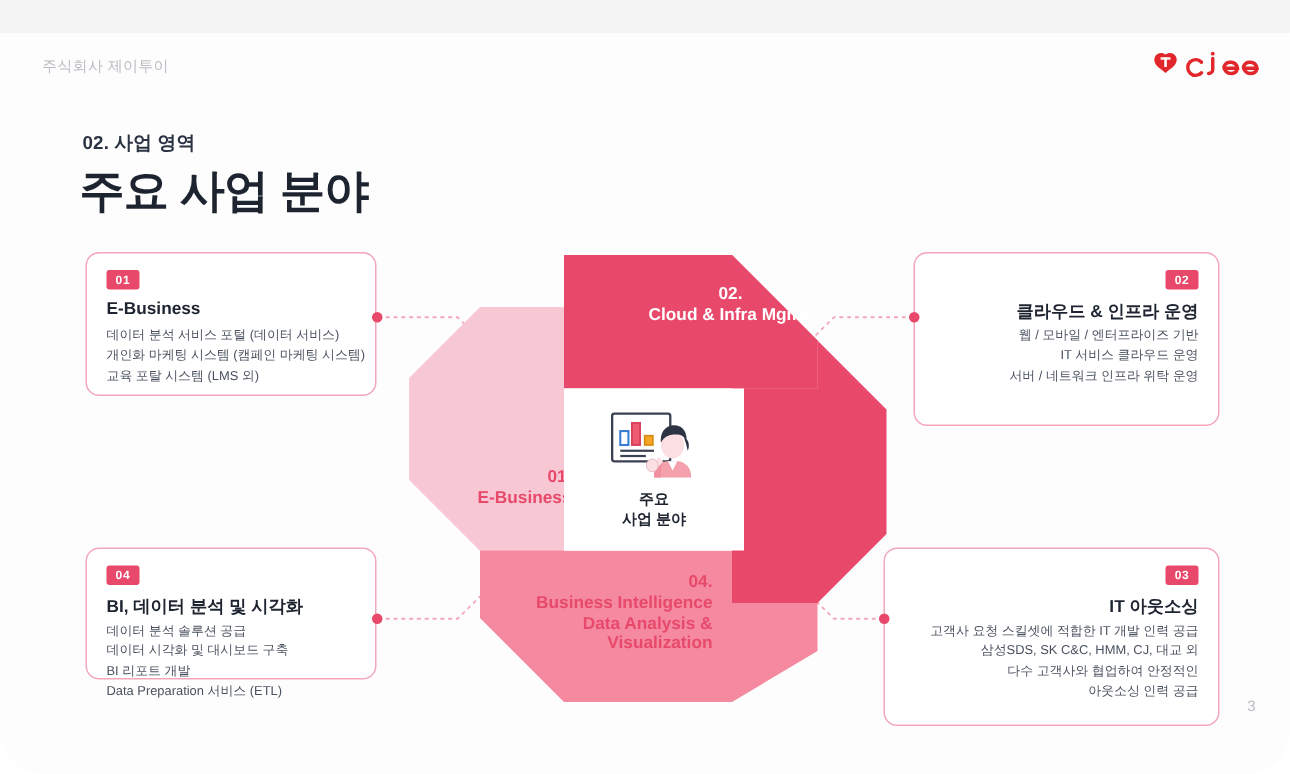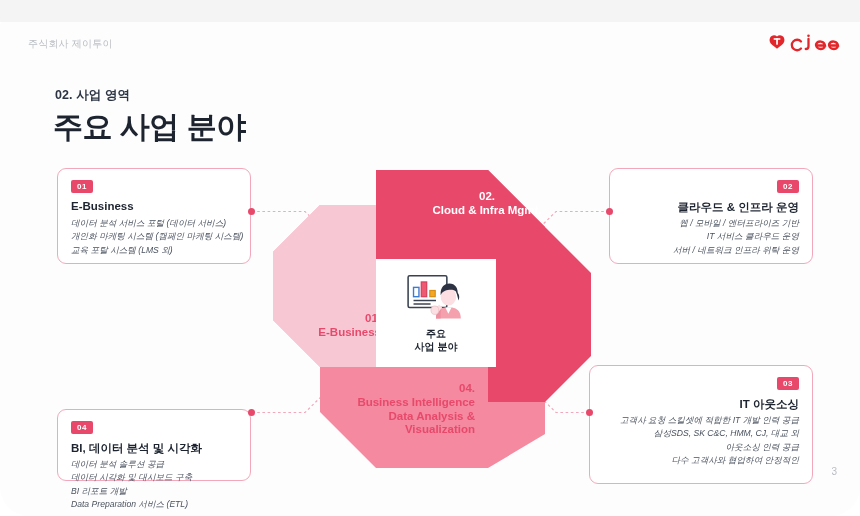--- a/index.html
+++ b/index.html
@@ -67,37 +67,36 @@
     font-weight:bold;
     color:#1d2430;
     white-space:nowrap;
   }
   .card .c-lines {
     position:absolute;
     font-size:8.6px;
     color:#4a525f;
     line-height:1.55;
     white-space:nowrap;
-    font-style:italic;
   }
   .card.left  .badge, .card.left  .c-title, .card.left  .c-lines { left:13px; text-align:left; }
   .card.right .badge, .card.right .c-title, .card.right .c-lines { right:13px; text-align:right; }
 
   
   #card-01 { left:57px;  top:168px; width:194px; height:96px; }
   #card-01 .badge   { top:11px; }
   #card-01 .c-title { top:31px; }
   #card-01 .c-lines { top:48px; }
 
-  #card-02 { left:609px; top:168px; width:204px; height:96px; }
+  #card-02 { left:609px; top:168px; width:204px; height:116px; }
   #card-02 .badge   { top:11px; }
   #card-02 .c-title { top:31px; }
   #card-02 .c-lines { top:48px; }
 
-  #card-04 { left:57px;  top:365px; width:194px; height:72px;margin-top:44px; }
+  #card-04 { left:57px;  top:365px; width:194px; height:88px; }
   #card-04 .badge   { top:11px; }
   #card-04 .c-title { top:31px; }
   #card-04 .c-lines { top:48px; }
 
   #card-03 { left:589px; top:365px; width:224px; height:119px; }
   #card-03 .badge   { top:11px; }
   #card-03 .c-title { top:31px;padding-left:28px; }
   #card-03 .c-lines { top:48px; }
 
   .dot {
@@ -291,22 +290,22 @@
       <div>Data Preparation 서비스 (ETL)</div>
     </div>
   </div>
 
   <div class="card right" id="card-03">
     <div class="badge">03</div>
     <div class="c-title">IT 아웃소싱</div>
     <div class="c-lines">
       <div>고객사 요청 스킬셋에 적합한 IT 개발 인력 공급</div>
       <div>삼성SDS, SK C&amp;C, HMM, CJ, 대교 외</div>
+      <div>다수 고객사와 협업하여 안정적인</div>
       <div>아웃소싱 인력 공급</div>
-      <div>다수 고객사와 협업하여 안정적인</div>
     </div>
   </div>
 
   <div class="dot" id="dot-01"></div>
   <div class="dot" id="dot-02"></div>
   <div class="dot" id="dot-04"></div>
   <div class="dot" id="dot-03"></div>
 
   <div class="pageno">3</div>
 </div>

